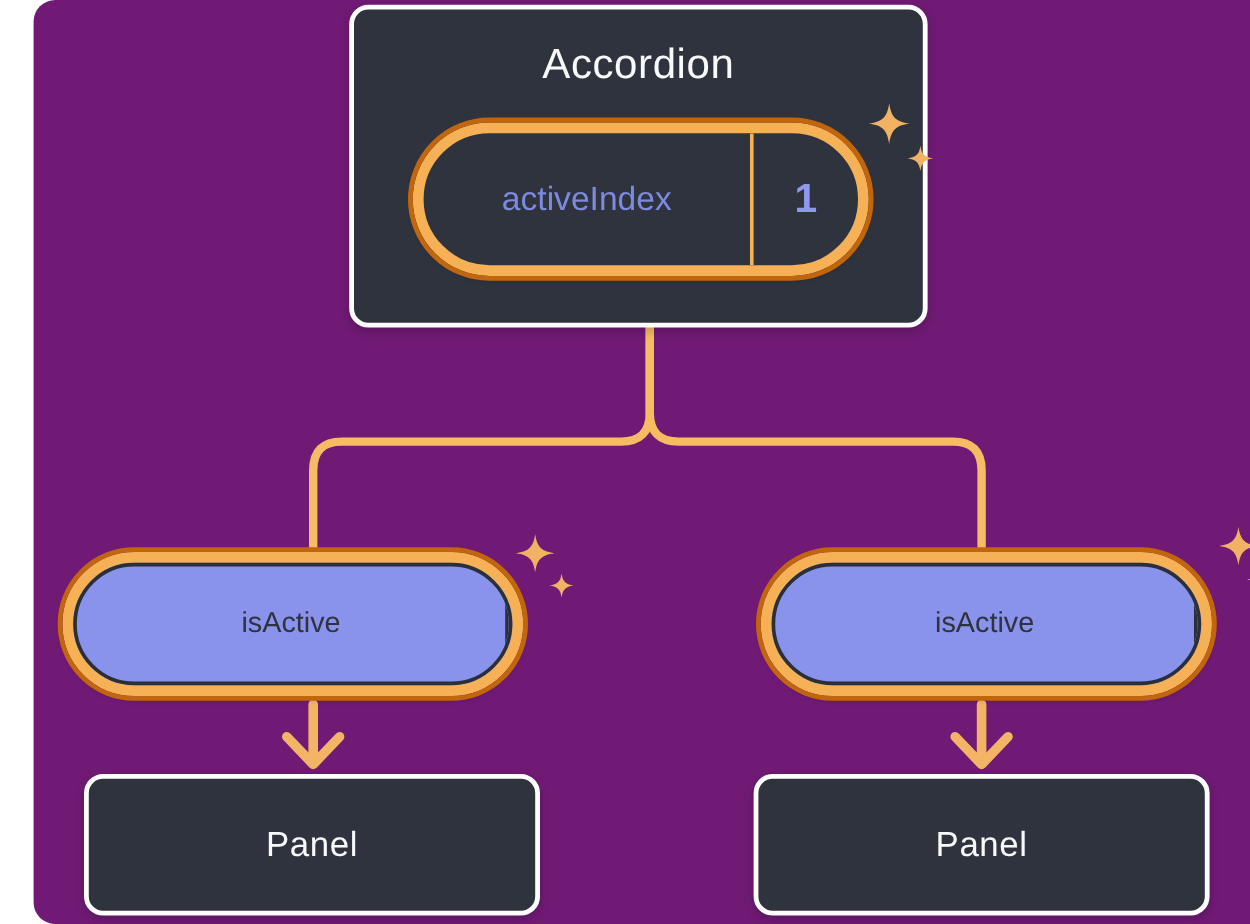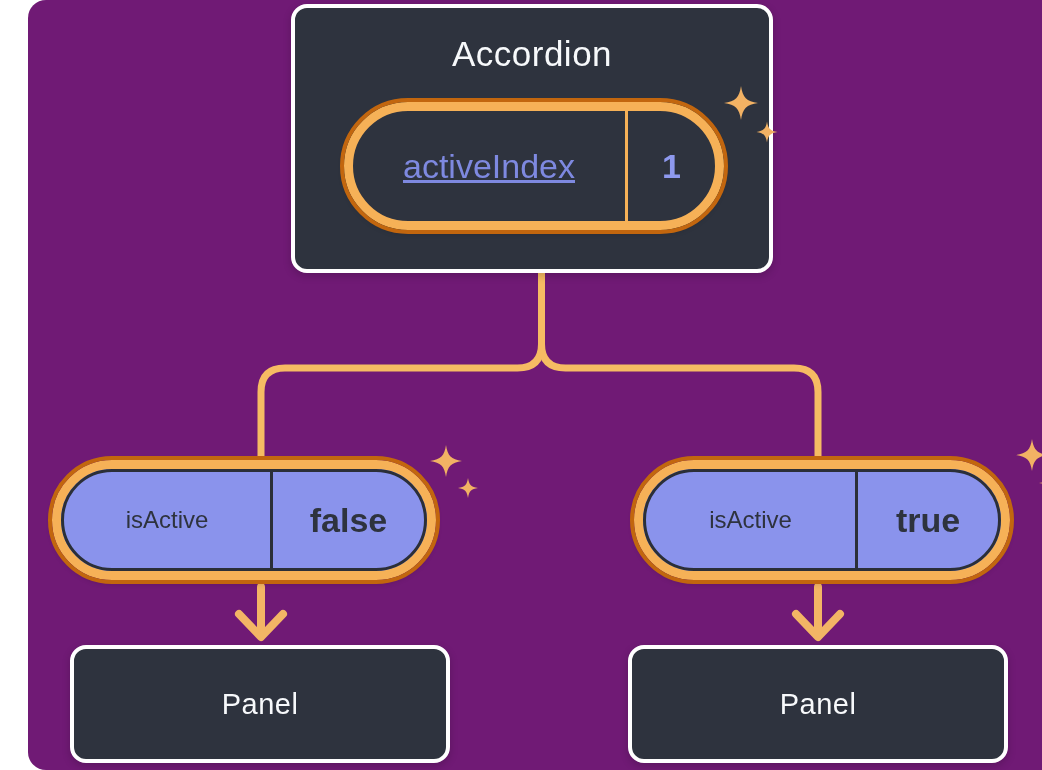--- a/index.html
+++ b/index.html
@@ -55,21 +55,21 @@
   }
   .pill-inner-plain{border:none;}
 
   .cell{display:flex;align-items:center;justify-content:center;line-height:1;}
   .cell-name{flex:1;}
   .cell-value{font-weight:700;}
   .divider{width:3px;align-self:stretch;}
   .divider-orange{background:#f6b157;}
   .divider-dark{background:#2b2f38;}
 
-  .state-name{color:#7e89e0;font-size:34px;text-decoration:underline;}
+  .state-name{color:#7e89e0;font-size:28px;}
   .state-value{color:#8e99ee;font-size:34px;}
   .prop-name{color:#2e333e;font-size:24px;}
   .prop-value{color:#2e333e;font-size:34px;}
 
   .w-state-value{width:87px;}
   .w-left-value{width:151px;}
   .w-right-value{width:140px;}
 </style>
 </head>
 <body>
@@ -98,29 +98,27 @@
       <div class="cell cell-name state-name">activeIndex</div>
       <div class="divider divider-orange"></div>
       <div class="cell cell-value state-value w-state-value">1</div>
     </div>
   </div>
 
   <div class="ring ring-left">
     <div class="pill-inner">
       <div class="cell cell-name prop-name">isActive</div>
       <div class="divider divider-dark"></div>
-      <div class="cell cell-value prop-value w-left-value">false</div>
     </div>
   </div>
 
   <div class="ring ring-right">
     <div class="pill-inner">
       <div class="cell cell-name prop-name">isActive</div>
       <div class="divider divider-dark"></div>
-      <div class="cell cell-value prop-value w-right-value">true</div>
     </div>
   </div>
 
   <div class="dark-box panel-left">
     <div class="panel-title">Panel</div>
   </div>
   <div class="dark-box panel-right">
     <div class="panel-title">Panel</div>
   </div>
 

